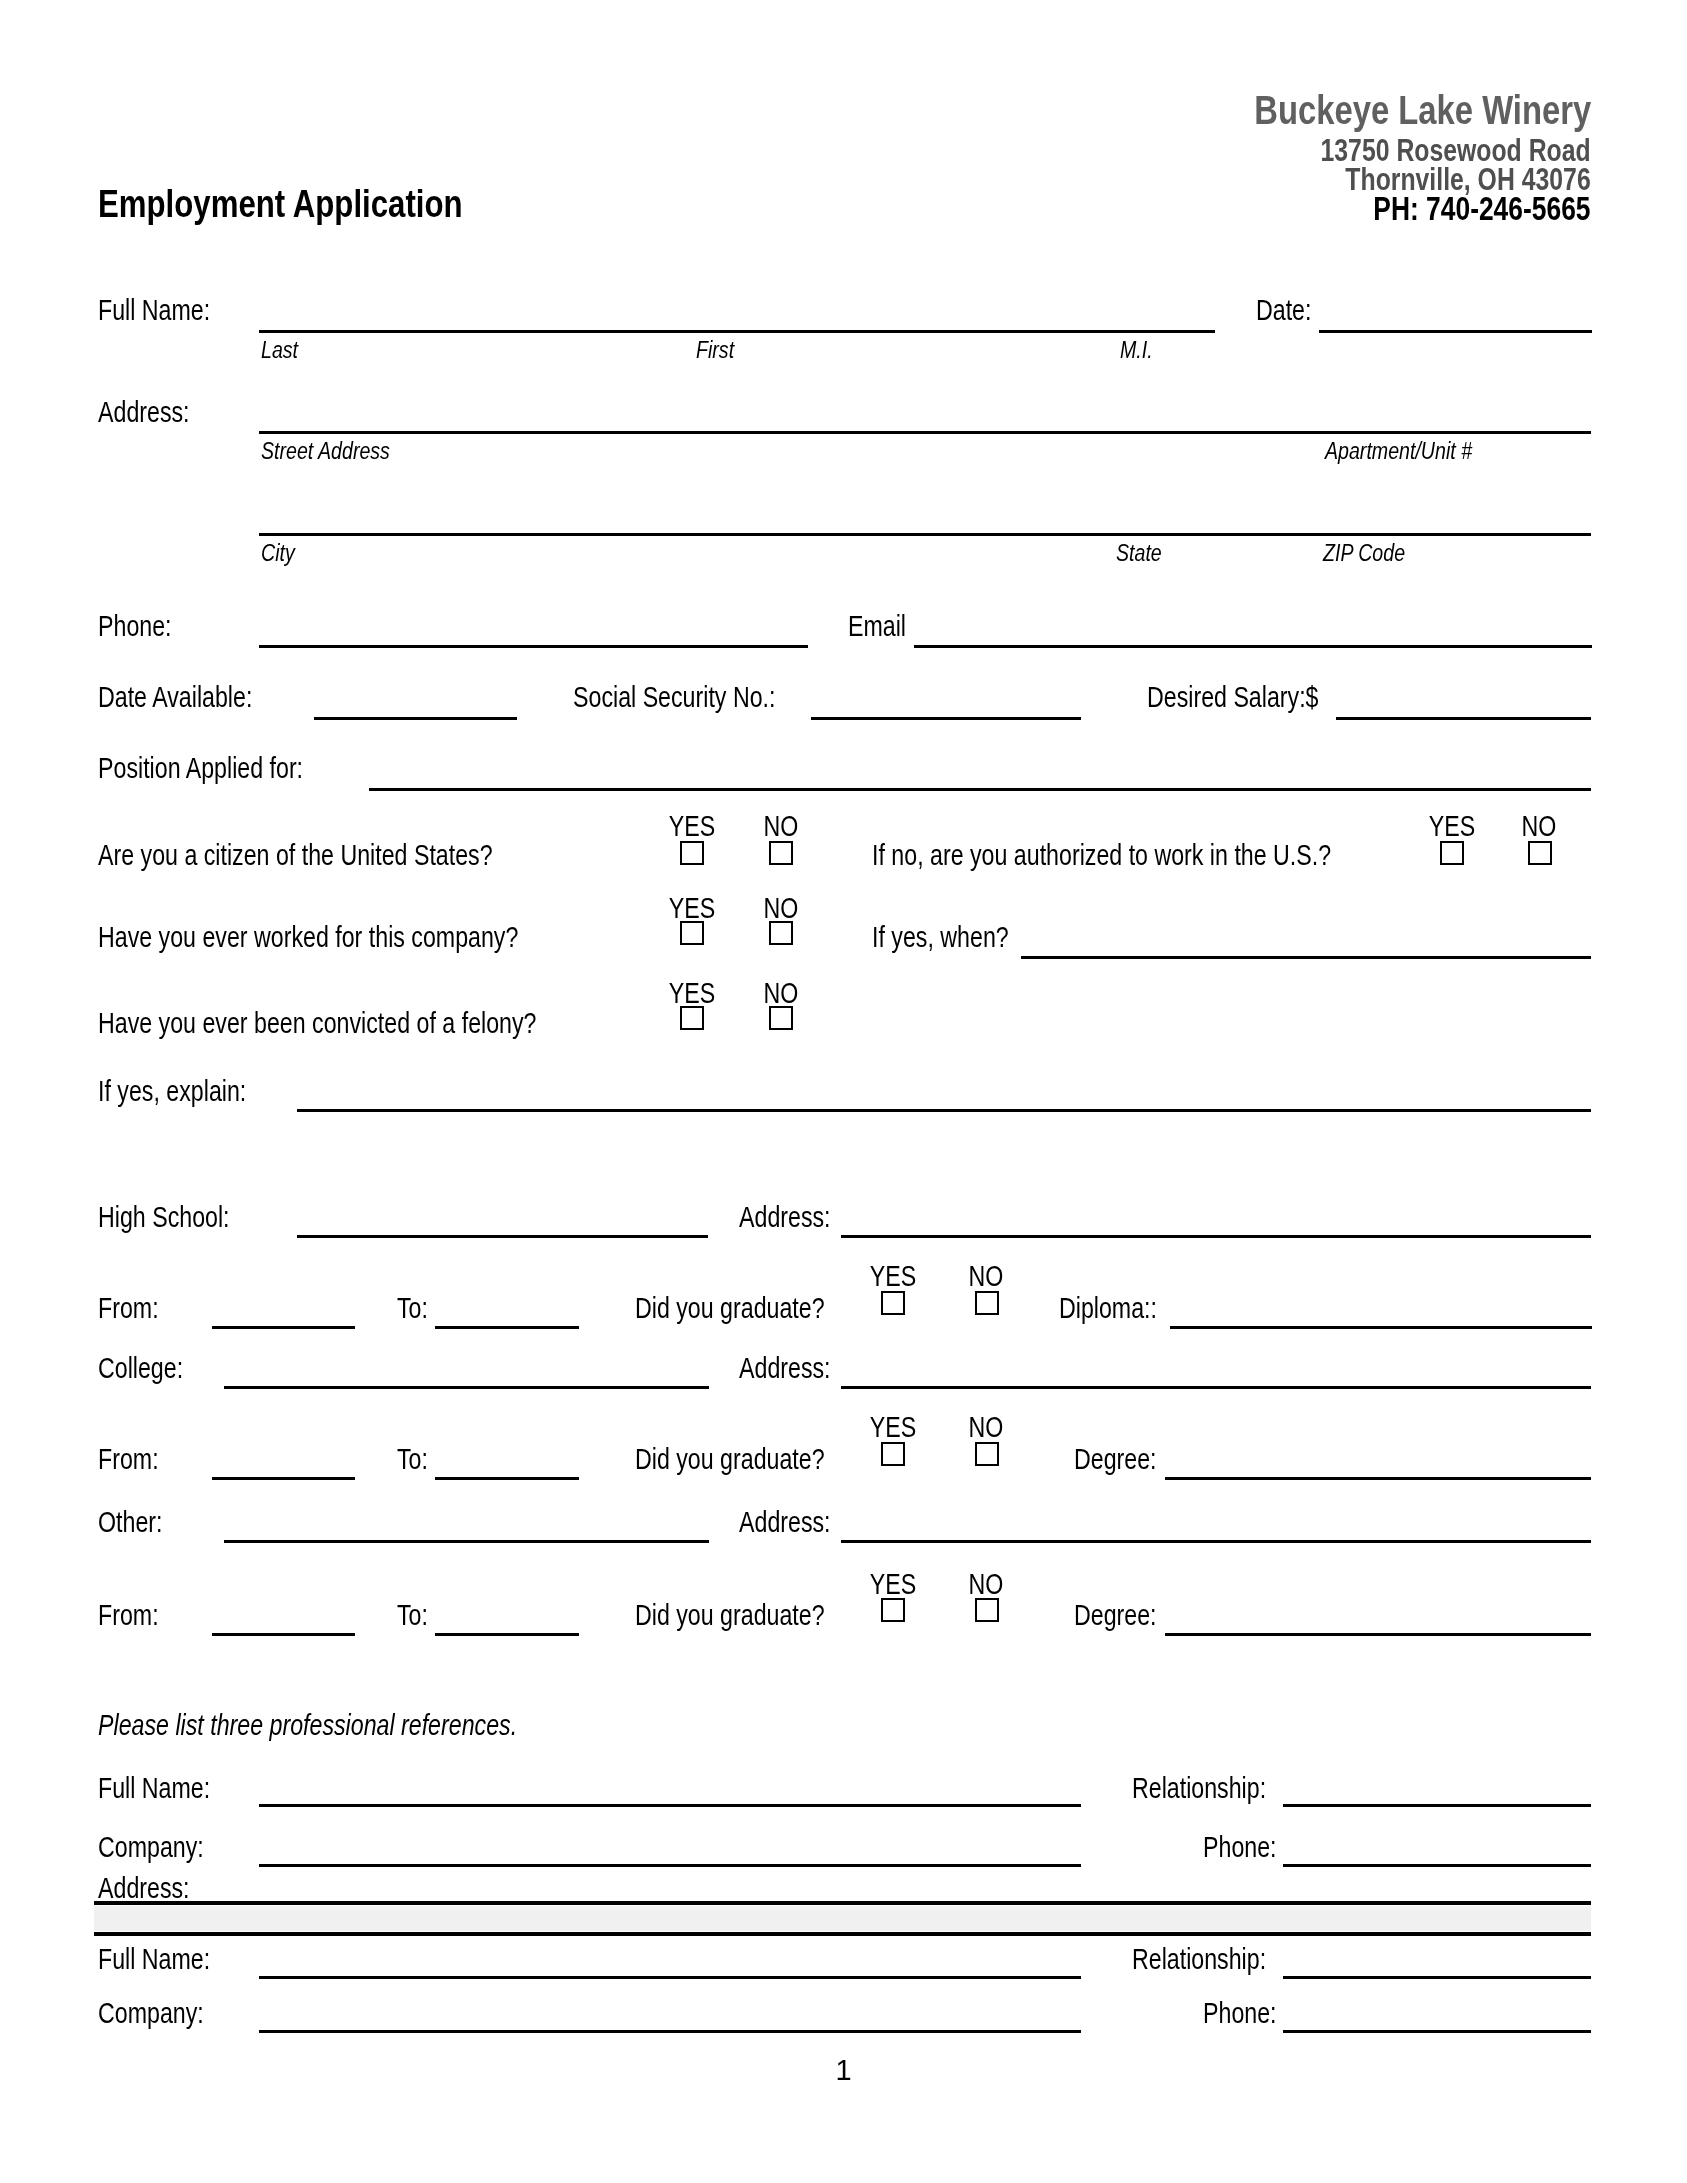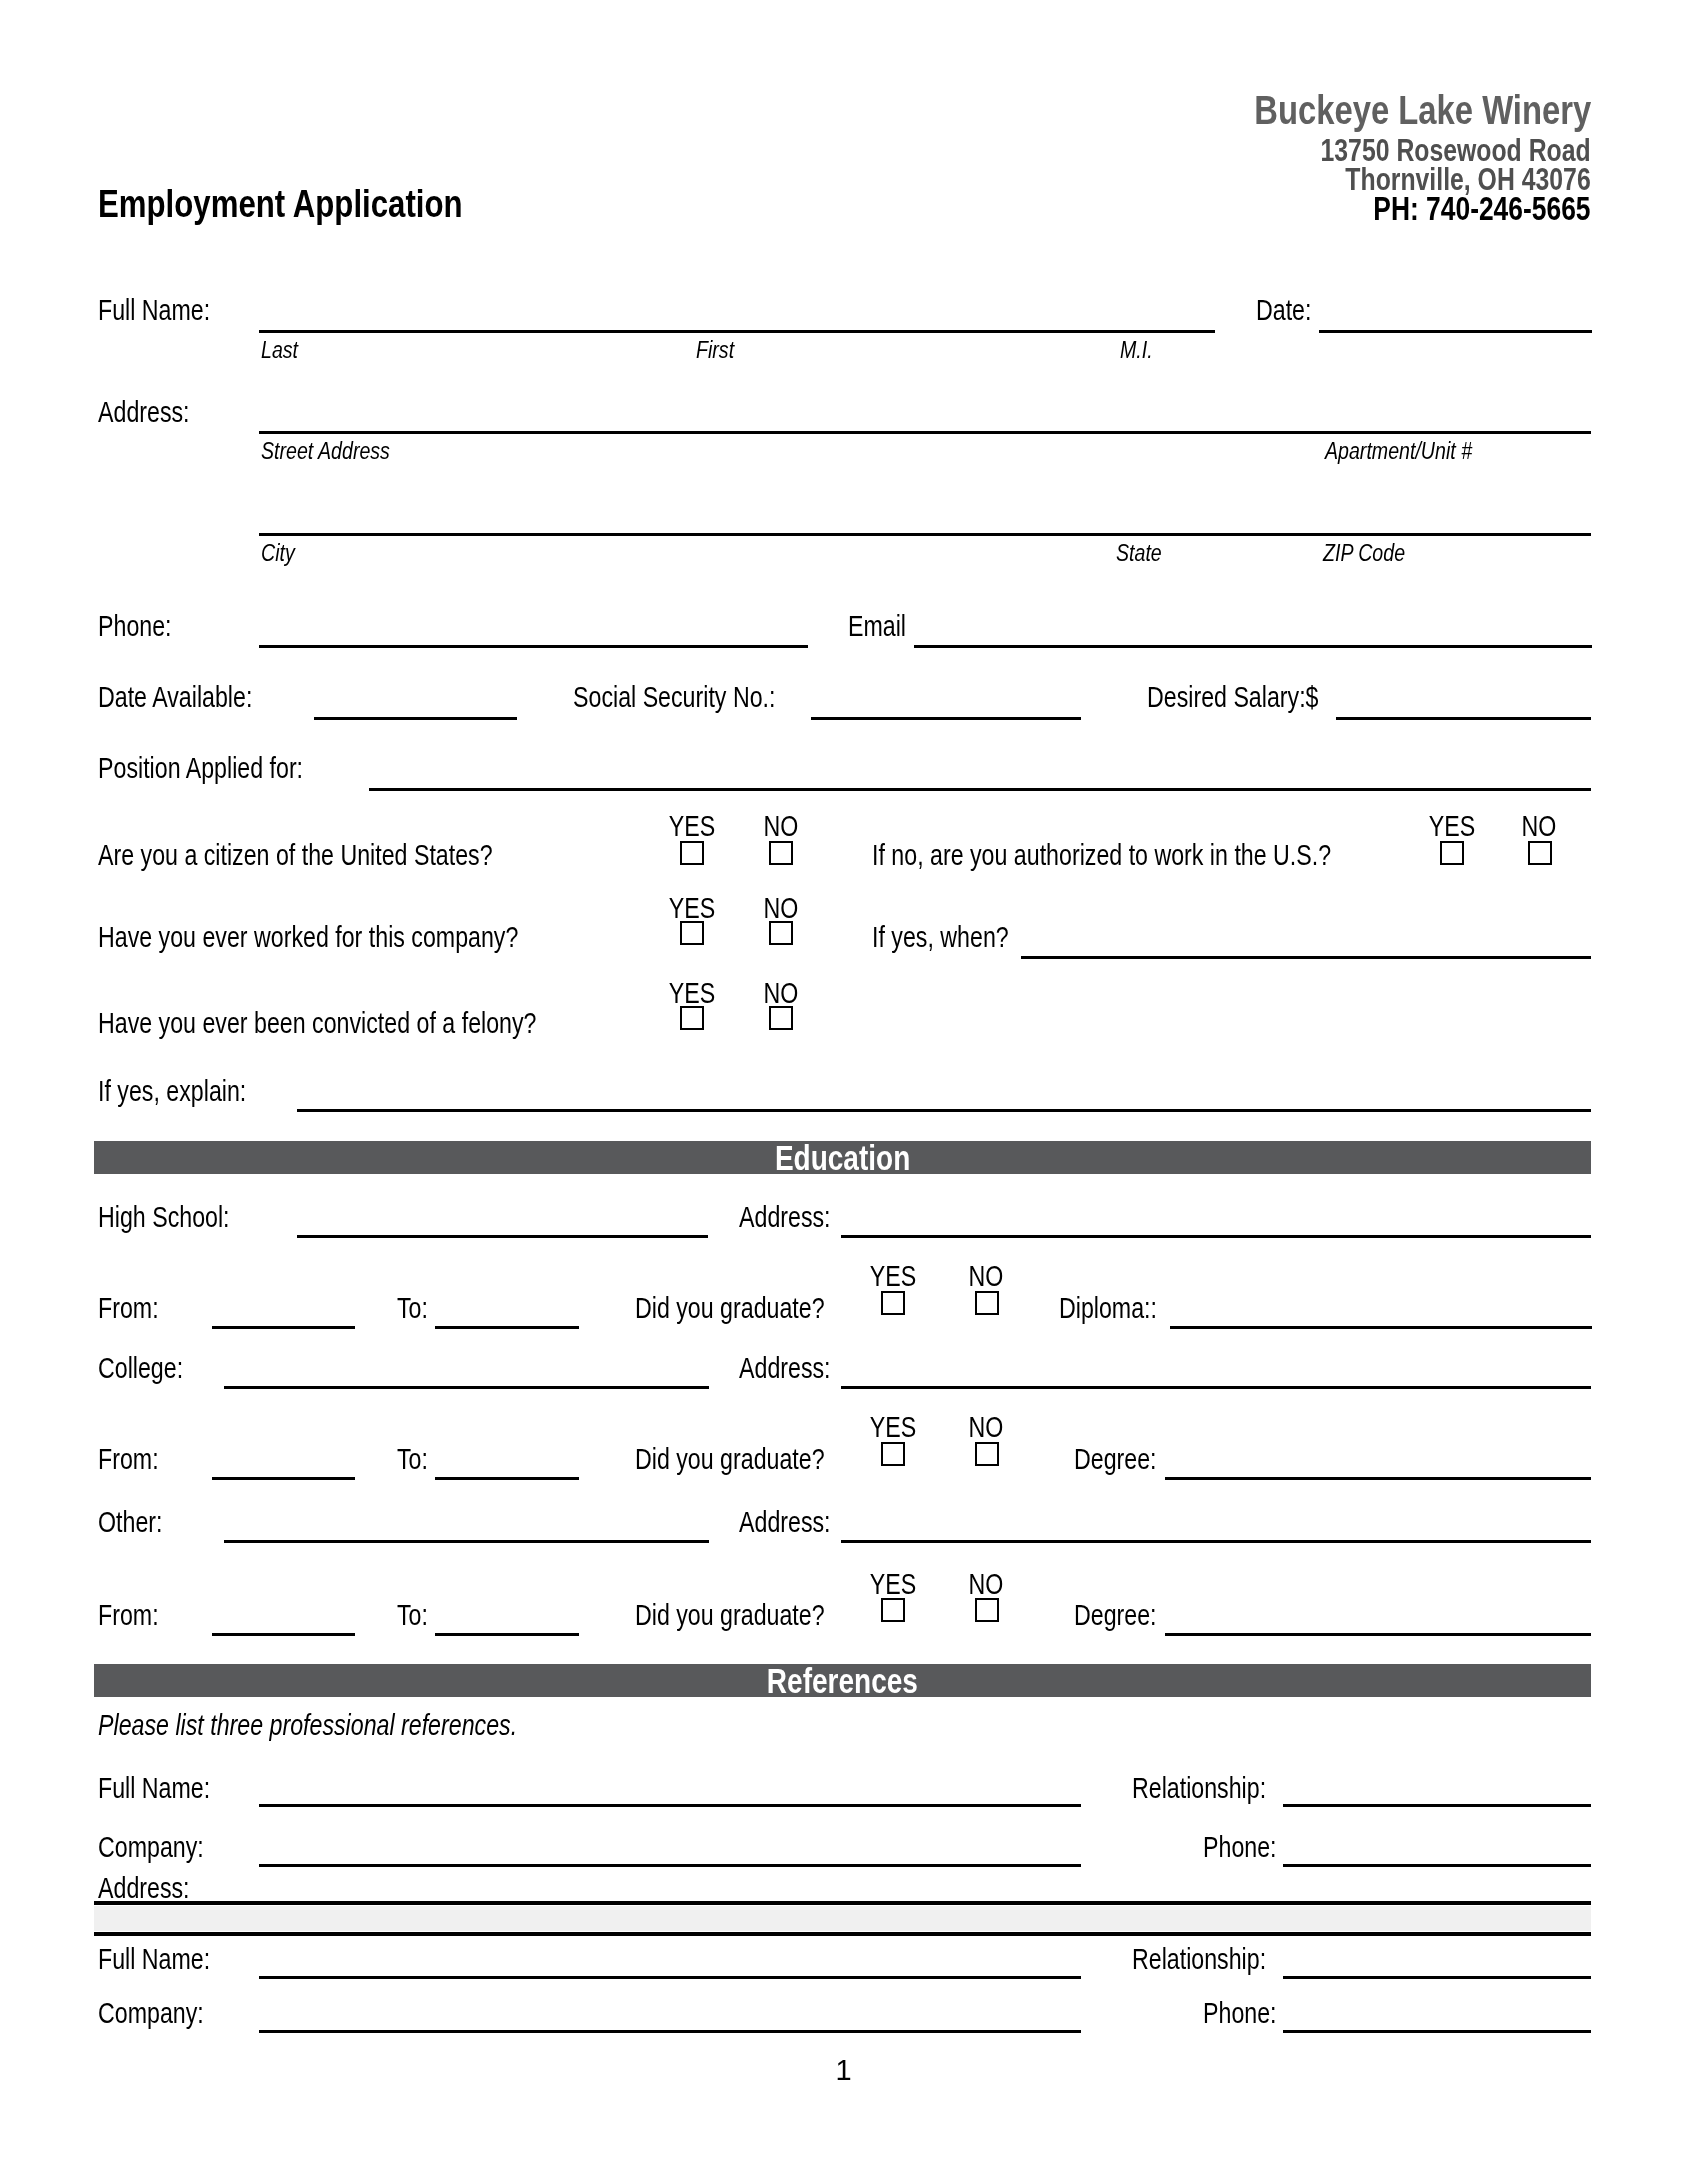--- a/index.html
+++ b/index.html
@@ -104,23 +104,20 @@
 
   <div class="yn" style="left:692px; top:978px;">YES</div>
   <div class="yn" style="left:781px; top:978px;">NO</div>
   <div class="lbl" style="left:98px; top:1008px;">Have you ever been convicted of a felony?</div>
   <div class="cb" style="left:680px; top:1006px;"></div>
   <div class="cb" style="left:769px; top:1006px;"></div>
 
   <div class="lbl" style="left:98px; top:1076px;">If yes, explain:</div>
   <div class="line" style="left:297px; top:1109px; width:1294px;"></div>
 
-  <div class="bar" style="top:1141px;">
-    <span>Education</span>
-  </div>
 
   <div class="lbl" style="left:98px; top:1202px;">High School:</div>
   <div class="line" style="left:297px; top:1235px; width:411px;"></div>
   <div class="lbl" style="left:739px; top:1202px;">Address:</div>
   <div class="line" style="left:841px; top:1235px; width:750px;"></div>
 
   <div class="yn" style="left:893px; top:1261px;">YES</div>
   <div class="yn" style="left:986px; top:1261px;">NO</div>
   <div class="lbl" style="left:98px; top:1293px;">From:</div>
   <div class="line" style="left:212px; top:1326px; width:143px;"></div>
@@ -159,23 +156,20 @@
   <div class="lbl" style="left:98px; top:1600px;">From:</div>
   <div class="line" style="left:212px; top:1633px; width:143px;"></div>
   <div class="lbl" style="left:397px; top:1600px;">To:</div>
   <div class="line" style="left:435px; top:1633px; width:144px;"></div>
   <div class="lbl" style="left:635px; top:1600px;">Did you graduate?</div>
   <div class="cb" style="left:881px; top:1598px;"></div>
   <div class="cb" style="left:975px; top:1598px;"></div>
   <div class="lbl" style="left:1074px; top:1600px;">Degree:</div>
   <div class="line" style="left:1165px; top:1633px; width:426px;"></div>
 
-  <div class="bar" style="top:1664px;">
-    <span>References</span>
-  </div>
 
   <div class="it" style="left:98px; top:1710px; font-size:29px;">Please list three professional references.</div>
 
   <div class="lbl" style="left:98px; top:1773px;">Full Name:</div>
   <div class="line" style="left:259px; top:1804px; width:822px;"></div>
   <div class="lbl" style="left:1132px; top:1773px;">Relationship:</div>
   <div class="line" style="left:1283px; top:1804px; width:308px;"></div>
   <div class="lbl" style="left:98px; top:1832px;">Company:</div>
   <div class="line" style="left:259px; top:1864px; width:822px;"></div>
   <div class="lbl" style="left:1203px; top:1832px;">Phone:</div>

